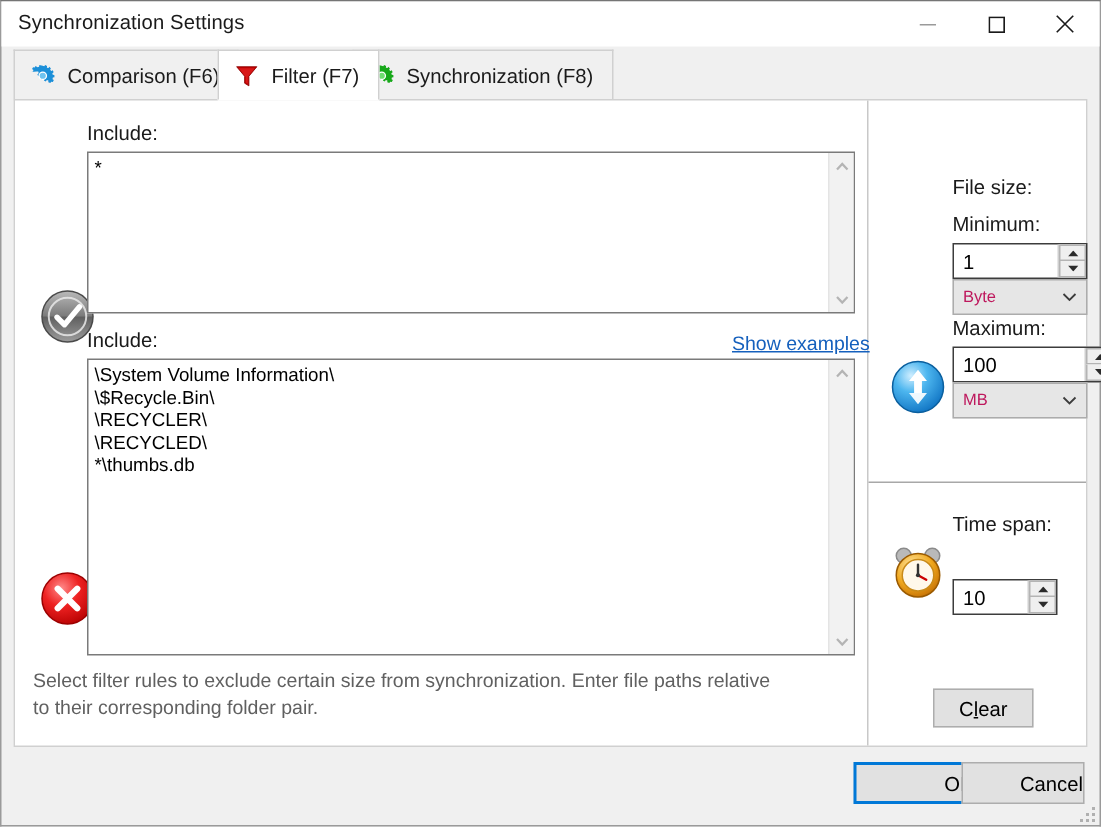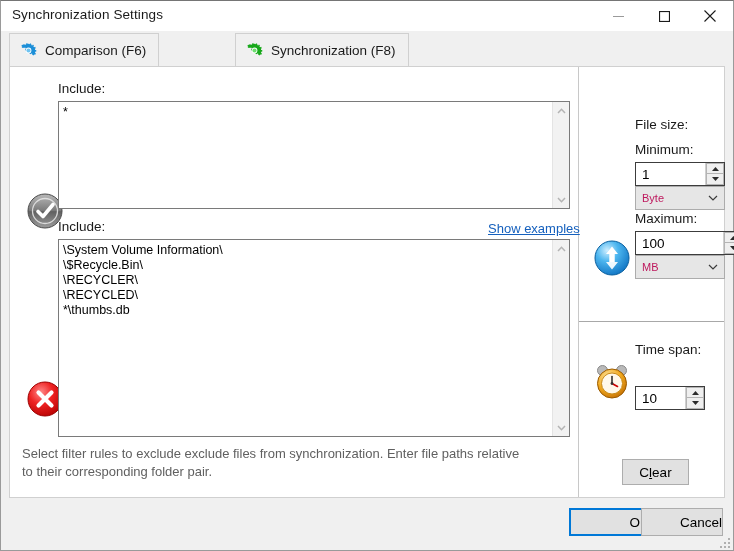--- a/index.html
+++ b/index.html
@@ -219,20 +219,27 @@
 
     <div class="tab" id="tab-comparison">
       <svg class="ticon" viewBox="0 0 24 24">
         <path d="M12 2.2l1.6.6.9-1.4 1.9 1.1-.2 1.6 1.6.4.9-1.3 1.5 1.6-.8 1.4 1.2 1.1 1.5-.6.8 2-1.3.9.4 1.6 1.6.1.1 2.2-1.6.4-.3 1.6 1.3.9-1 1.9-1.6-.3-.9 1.4-2-.9.1-1.6-1.6-.5-.9 1.4-1.9-1.1.2-1.6-1.6-.4-.9 1.3-1.5-1.6.8-1.4-1.2-1.1-1.5.6-.8-2 1.3-.9-.4-1.6-1.6-.1L.9 8.4l1.6-.4.3-1.6-1.3-.9 1-1.9 1.6.3.9-1.4 1.9 1.1 1.6-.5.2-1.6z" fill="#1c8fd8" transform="translate(0.5 0.5) scale(0.95)"></path>
         <circle cx="12" cy="12" r="4.1" fill="#ffffff"></circle>
         <circle cx="12" cy="12" r="2.9" fill="#6fc3f0"></circle>
       </svg>
       <span>Comparison (F6)</span>
     </div>
 
+    <div class="tab active" id="tab-filter">
+      <svg class="ticon" viewBox="0 0 24 24">
+        <path d="M2.5 3.5 H21.5 L14 12.5 V21.5 L10 19 V12.5 Z" fill="#c00000" stroke="#8b0000" stroke-width="0.8" stroke-linejoin="round"></path>
+        <path d="M4.5 5 H19.5 L13 13 V19.6 L11 18.4 V13 Z" fill="#e02020" opacity="0.75"></path>
+      </svg>
+      <span>Filter (F7)</span>
+    </div>
 
     <div class="tab" id="tab-sync">
       <svg class="ticon" viewBox="0 0 24 24">
         <path d="M12 2.2l1.6.6.9-1.4 1.9 1.1-.2 1.6 1.6.4.9-1.3 1.5 1.6-.8 1.4 1.2 1.1 1.5-.6.8 2-1.3.9.4 1.6 1.6.1.1 2.2-1.6.4-.3 1.6 1.3.9-1 1.9-1.6-.3-.9 1.4-2-.9.1-1.6-1.6-.5-.9 1.4-1.9-1.1.2-1.6-1.6-.4-.9 1.3-1.5-1.6.8-1.4-1.2-1.1-1.5.6-.8-2 1.3-.9-.4-1.6-1.6-.1L.9 8.4l1.6-.4.3-1.6-1.3-.9 1-1.9 1.6.3.9-1.4 1.9 1.1 1.6-.5.2-1.6z" fill="#17a81a" transform="translate(0.5 0.5) scale(0.95)"></path>
         <circle cx="12" cy="12" r="4.1" fill="#ffffff"></circle>
         <circle cx="12" cy="12" r="2.9" fill="#6ede70"></circle>
       </svg>
       <span>Synchronization (F8)</span>
     </div>
   </div>
@@ -303,21 +310,21 @@
           </svg>
         </div>
         <div class="sbtn dn">
           <svg width="9" height="6" viewBox="0 0 9 6">
             <path d="M1 1 L4.5 4.7 L8 1" fill="none" stroke="#b4b4b4" stroke-width="1.5"></path>
           </svg>
         </div>
       </div>
     </div>
 
-    <div id="info-text">Select filter rules to exclude exclude files from synchronization. Enter file paths relative to their corresponding folder pair.</div>
+    <div id="info-text">Select filter rules to exclude certain size from synchronization. Enter file paths relative to their corresponding folder pair.</div>
 
     <svg class="iconcircle" style="left:583px; top:172px;" width="38" height="38" viewBox="0 0 38 38">
       <defs>
         <radialGradient id="bluegrad" cx="36%" cy="28%" r="80%">
           <stop offset="0%" stop-color="#cfeeff"></stop>
           <stop offset="40%" stop-color="#4db6ef"></stop>
           <stop offset="100%" stop-color="#0b6fc0"></stop>
         </radialGradient>
       </defs>
       <circle cx="19" cy="19" r="17" fill="url(#bluegrad)" stroke="#0a5f9e" stroke-width="1"></circle>

